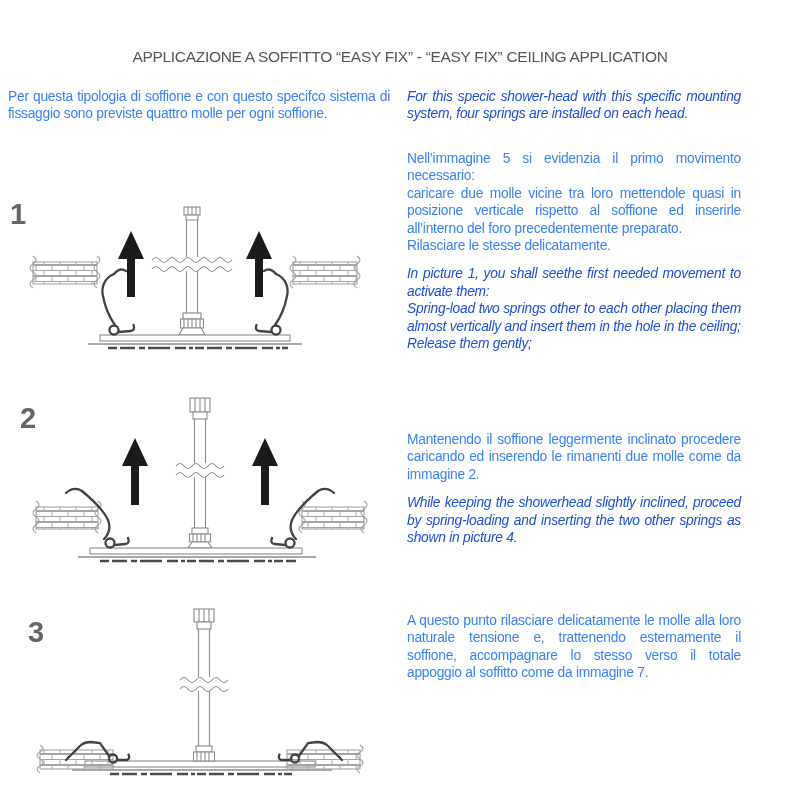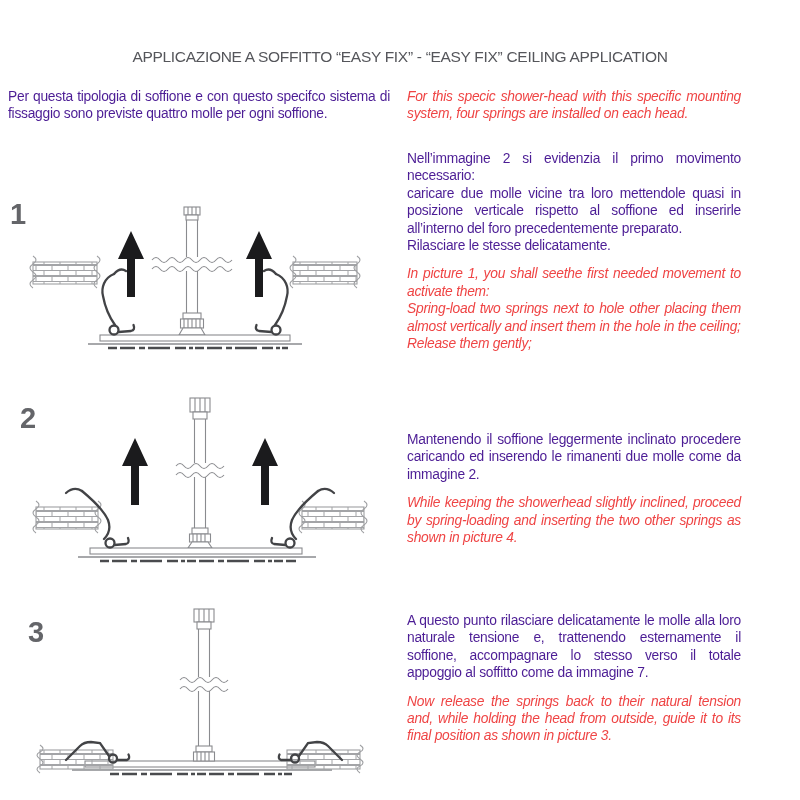--- a/index.html
+++ b/index.html
@@ -5,24 +5,24 @@
   html,body{margin:0;padding:0;background:#fff;}
   .page{
     position:relative;width:800px;height:800px;background:#ffffff;overflow:hidden;
     font-family:"Liberation Sans",sans-serif;
   }
   .title{
     position:absolute;top:48px;left:0;width:100%;text-align:center;
     font-size:15.5px;letter-spacing:-0.3px;color:#55565b;font-weight:400;
   }
   .txt{
-    font-size:13.8px;line-height:17.4px;letter-spacing:-0.25px;color:#4c1d95;
+    font-size:13.8px;line-height:17.4px;letter-spacing:-0.25px;color:#3b82f6;
     text-align:justify;white-space:pre-line;margin:0;
   }
-  .en{font-style:italic;color:#ef4444;}
+  .en{font-style:italic;color:#1d4ed8;}
   .intro-it{position:absolute;left:8px;top:88px;width:382px;}
   .intro-en{position:absolute;left:407px;top:88px;width:334px;}
   .sec-text{position:absolute;left:407px;width:334px;}
   .s1{top:150px;} .s2{top:431px;} .s3{top:612px;}
   .sec-text .en{margin-top:11px;}
   .num{
     position:absolute;font-size:29px;font-weight:bold;color:#646569;line-height:1;
   }
   .n1{left:10px;top:200px;} .n2{left:20px;top:404px;} .n3{left:28px;top:618px;}
   .dia{position:absolute;left:0;}
@@ -91,25 +91,25 @@
         <circle cx="276" cy="175" r="4.5"></circle>
         <path d="M271.5 177 L259 176 Q254.5 175 256.5 170"></path>
       </g>
 
       <path d="M131 76 L118 104 H127 V142 H135 V104 H144 Z" fill="#1b1b1d" stroke="none"></path>
       <path d="M259 76 L246 104 H255 V142 H263 V104 H272 Z" fill="#1b1b1d" stroke="none"></path>
     </g>
   </svg>
 
   <div class="sec-text s1">
-    <p class="txt">Nell’immagine 2 si evidenzia il primo movimento necessario:
+    <p class="txt">Nell’immagine 5 si evidenzia il primo movimento necessario:
 caricare due molle vicine tra loro mettendole quasi in posizione verticale rispetto al soffione ed inserirle all’interno del foro precedentemente preparato.
 Rilasciare le stesse delicatamente.</p>
     <p class="txt en">In picture 1, you shall seethe first needed movement to activate them:
-Spring-load two springs next to hole other placing them almost vertically and insert them in the hole in the ceiling;
+Spring-load two springs other to each other placing them almost vertically and insert them in the hole in the ceiling;
 Release them gently;</p>
   </div>
 
   <div class="num n2">2</div>
 
   <svg class="dia d2" width="390" height="185" viewBox="0 0 390 185">
     <defs>
       <pattern id="brick2" width="16" height="11" patternUnits="userSpaceOnUse">
         <path d="M0 0.5 H16 M0 5.5 H16 M0 10.5 H16 M4 0.5 V5.5 M12 5.5 V10.5" stroke="#a3a4a7" stroke-width="1" fill="none"></path>
       </pattern>
@@ -205,16 +205,15 @@
       <g stroke="#424346" stroke-width="2.3" stroke-linecap="round">
         <path d="M342 160 L328 146 Q324 142 317 142 L308 143 L299 156"></path>
         <circle cx="295" cy="158.5" r="4"></circle>
         <path d="M291 160 h-10 q-3.5 -1.5 -1.5 -5.5"></path>
       </g>
     </g>
   </svg>
 
   <div class="sec-text s3">
     <p class="txt">A questo punto rilasciare delicatamente le molle alla loro naturale tensione e, trattenendo esternamente il soffione, accompagnare lo stesso verso il totale appoggio al soffitto come da immagine 7.</p>
-    <p class="txt en">Now release the springs back to their natural tension and, while holding the head from outside, guide it to its final position as shown in picture 3.</p>
   </div>
 
 </div>
 
 </body></html>

